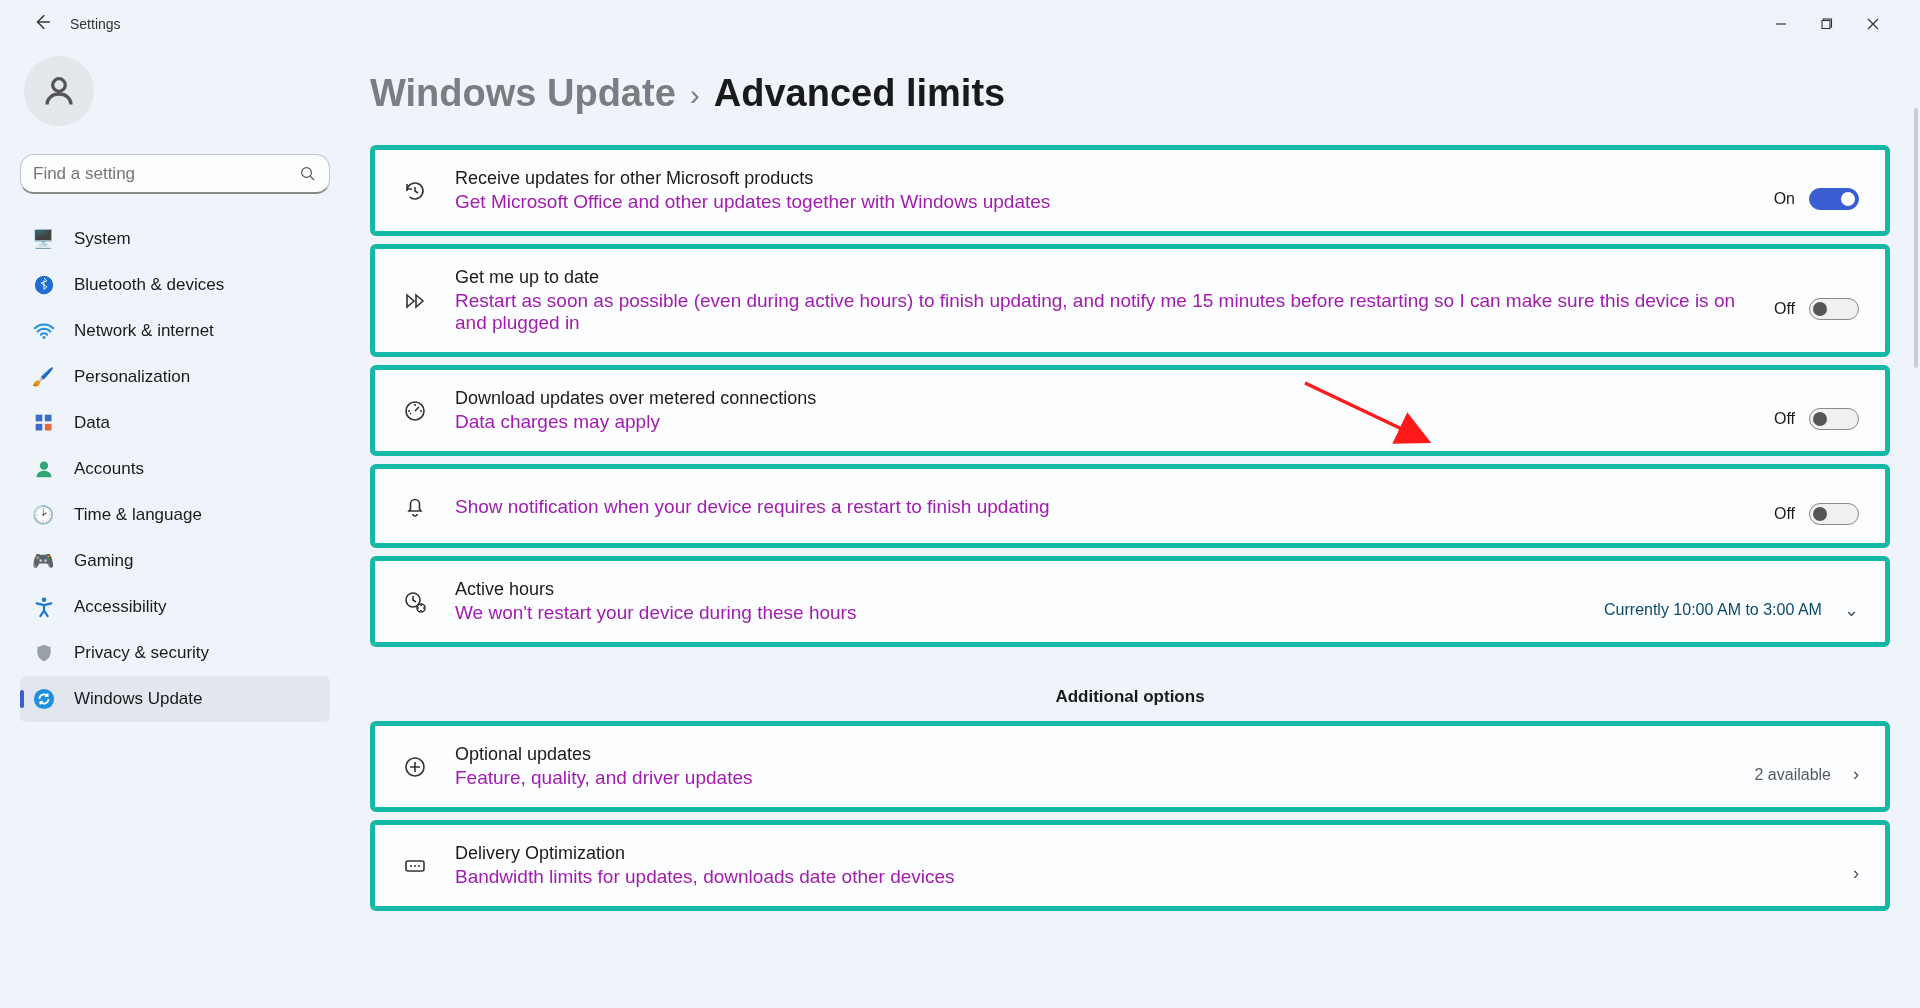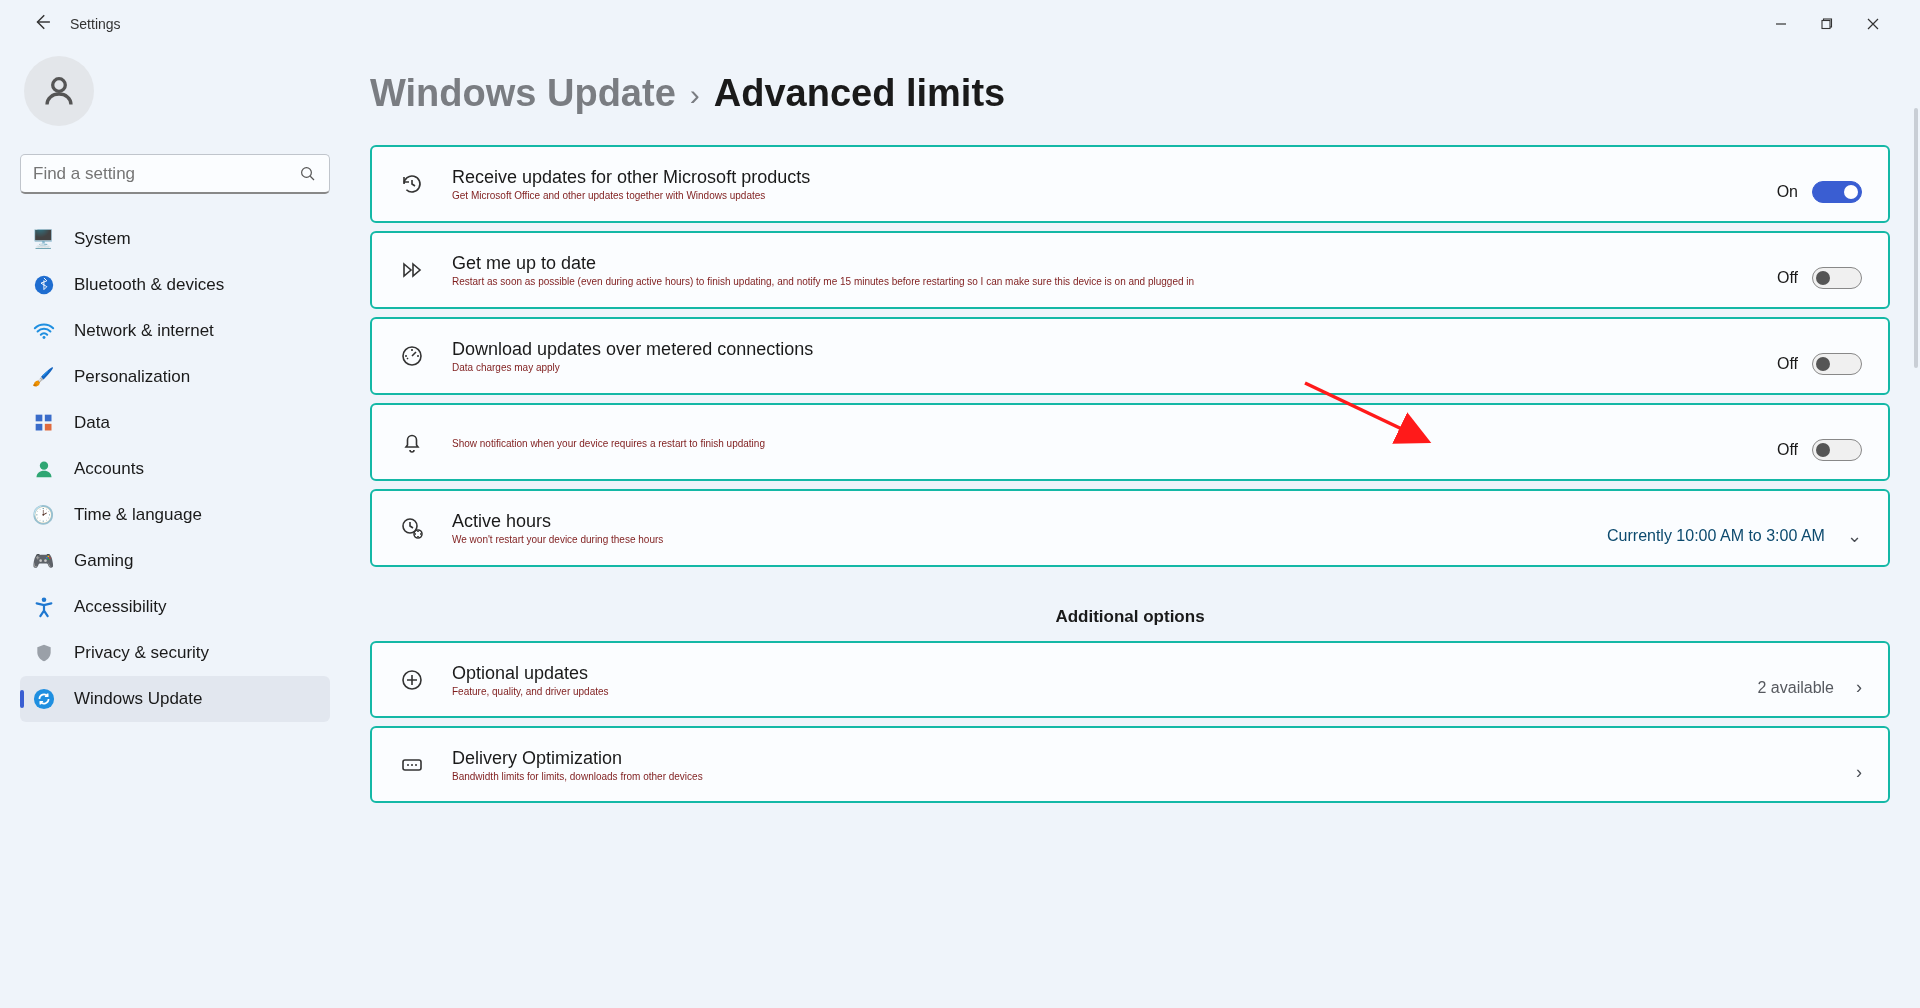--- a/index.html
+++ b/index.html
@@ -11,43 +11,43 @@
   .titlebar .app-name { font-size: 14px; color: #333; margin-left: 10px; }
   .window-controls { margin-left: auto; display: flex; gap: 0; }
   .window-controls .wc { width: 46px; height: 32px; display:flex; align-items:center; justify-content:center; font-size:14px; color:#333; cursor:pointer; }
   .wc svg { width:12px; height:12px; }
 
   
   .app { display: flex; height: calc(100% - 48px); }
   .sidebar { width: 350px; padding: 8px 20px 0 20px; flex-shrink:0; }
   .avatar { width: 70px; height: 70px; border-radius: 50%; background: #e3e6ea; display:flex; align-items:center; justify-content:center; margin-bottom: 28px; margin-left: 4px; }
   .avatar svg { width: 36px; height: 36px; stroke:#555; fill:none; stroke-width:2.2; }
-  .search { display:flex; align-items:center; border: 1px solid #c0c5cc; border-bottom: 2px solid #888; border-radius: 5px; background:#fbfdff; height:40px; padding:0 12px; margin-bottom: 22px; }
+  .search { display:flex; align-items:center; border: 1px solid #c0c5cc; border-bottom: 2px solid #888; border-radius: 14px; background:#fbfdff; height:40px; padding:0 12px; margin-bottom: 22px; }
   .search input { border:none; outline:none; flex:1; background:transparent; font-size:17px; color:#333; }
   .search .mag { width:18px; height:18px; color:#555; }
 
   .nav { list-style:none; }
   .nav li { display:flex; align-items:center; height:46px; padding:0 12px; border-radius:6px; font-size:17px; color:#1a1a1a; cursor:pointer; position:relative; }
   .nav li.active { background:#e2e7ef; }
   .nav li.active::before { content:""; position:absolute; left:0; top:50%; transform:translateY(-50%); width:4px; height:18px; background:#3a5ed2; border-radius:2px; }
   .nav li .ic { width:24px; height:24px; margin-right: 18px; display:flex; align-items:center; justify-content:center; font-size:18px; }
 
   
   .main { flex:1; padding: 24px 30px 0 20px; overflow-y:auto; }
   .breadcrumb { display:flex; align-items:flex-end; gap: 14px; margin-bottom: 30px; }
   .breadcrumb .bc1 { font-size:38px; font-weight:600; color:#7a7d82; }
   .breadcrumb .sep { font-size:30px; color:#7a7d82; font-weight:300; line-height:1.35;}
   .breadcrumb .bc2 { font-size:38px; font-weight:600; color:#1a1a1a; }
 
-  .card { background:#fbfdff; border:2px solid #14b8a6; border-radius:6px; margin-bottom:8px; padding: 18px 26px; display:flex; align-items:center; gap:26px; cursor:pointer; }
+  .card { background:#fbfdff; border:5px solid #14b8a6; border-radius:6px; margin-bottom:8px; padding: 18px 26px; display:flex; align-items:center; gap:26px; cursor:pointer; }
   .card .cicon { width:28px; display:flex; align-items:center; justify-content:center; font-size:22px; color:#333; flex-shrink:0;}
   .card .cicon svg { width:24px; height:24px; stroke:#333; fill:none; stroke-width:1.6;}
   .card .ctext { flex:1; min-width:0; }
   .card .ctitle { font-size:18px; color:#1a1a1a; }
-  .card .csub { font-size:10px; color:#7f1d1d; margin-top:2px; }
+  .card .csub { font-size:19px; color:#a21caf; margin-top:2px; }
   .card .ctrl { display:flex; align-items:center; gap:14px; flex-shrink:0;margin-top:16px; }
   .state-label { font-size:16px; color:#1a1a1a; }
 
   
   .toggle { width:50px; height:22px; border-radius:11px; position:relative; }
   .toggle.off { background:#f0f0f0; border:1px solid #888; }
   .toggle.off::after { content:""; position:absolute; left:3px; top:50%; transform:translateY(-50%); width:14px; height:14px; border-radius:50%; background:#555; }
   .toggle.on { background:#3a5ed2; border:1px solid #3a5ed2; }
   .toggle.on::after { content:""; position:absolute; right:3px; top:50%; transform:translateY(-50%); width:14px; height:14px; border-radius:50%; background:#fff; }
 
@@ -309,21 +309,21 @@
 
     <div class="card" style="margin-bottom:0;">
       <div class="cicon">
           <svg viewBox="0 0 24 24">
             <rect x="3" y="7" width="18" height="10" rx="2"></rect>
             <path d="M7 12h2M11 12h2M15 12h2"></path>
           </svg>
         </div>
       <div class="ctext">
         <div class="ctitle">Delivery Optimization</div>
-        <div class="csub">Bandwidth limits for limits, downloads from other devices</div>
+        <div class="csub">Bandwidth limits for updates, downloads date other devices</div>
       </div>
       <div class="ctrl">
         <span class="chev">›</span>
       </div>
     </div>
 
   </div>
 </div>
 
 <div class="arrow-annot">

